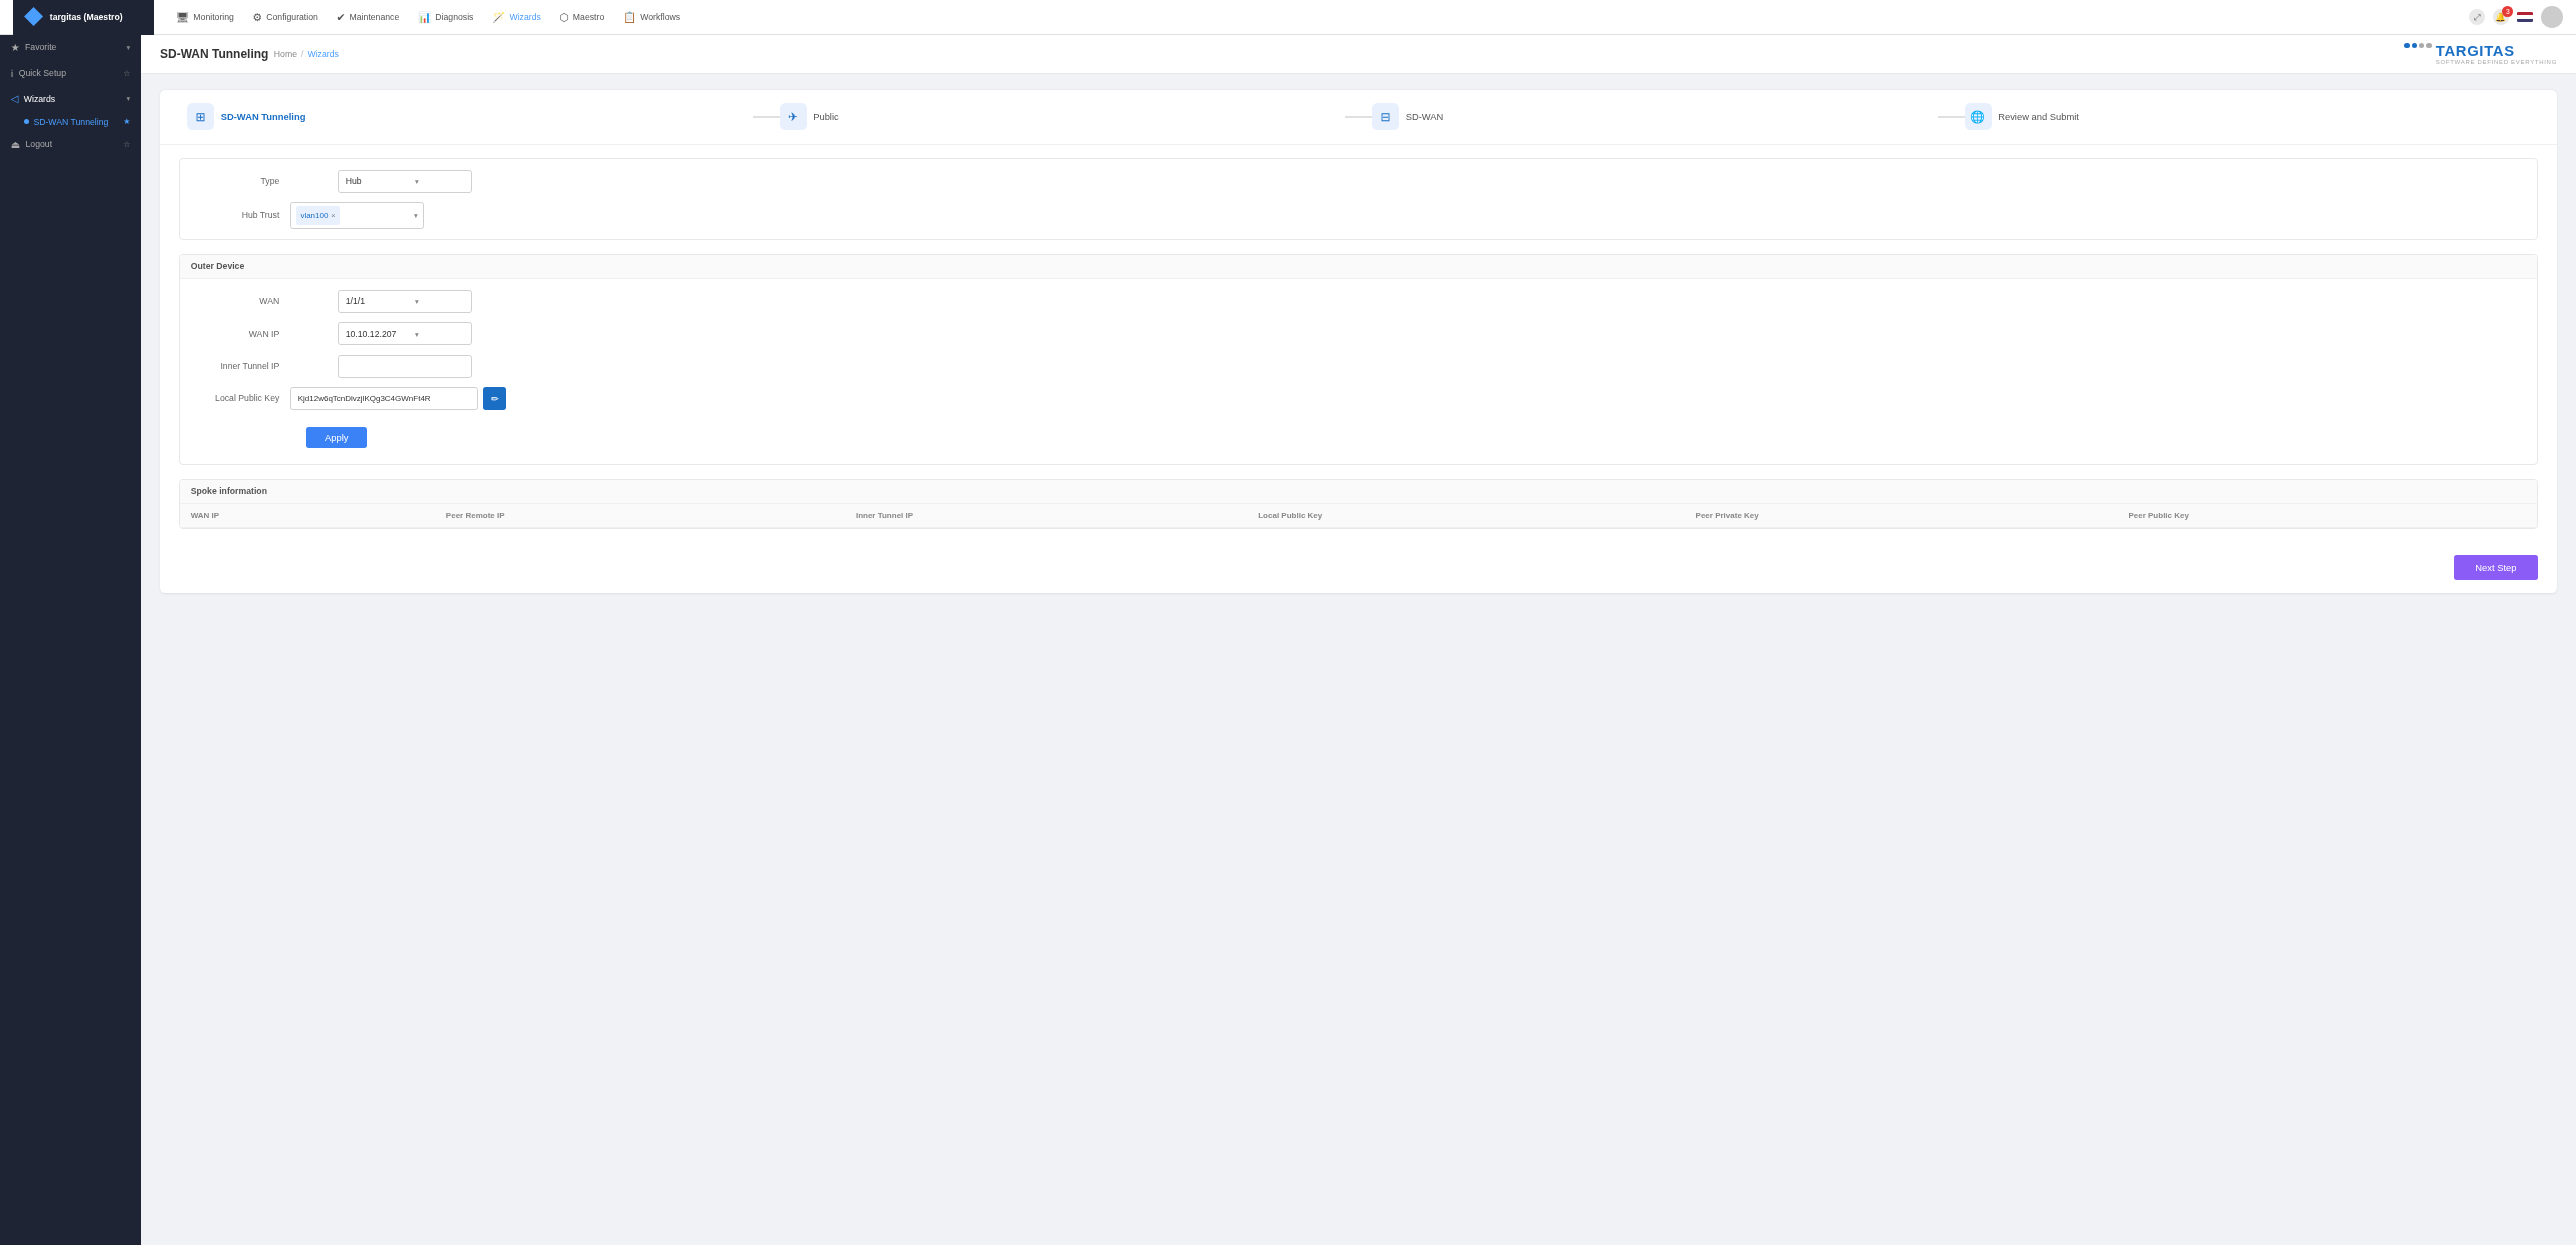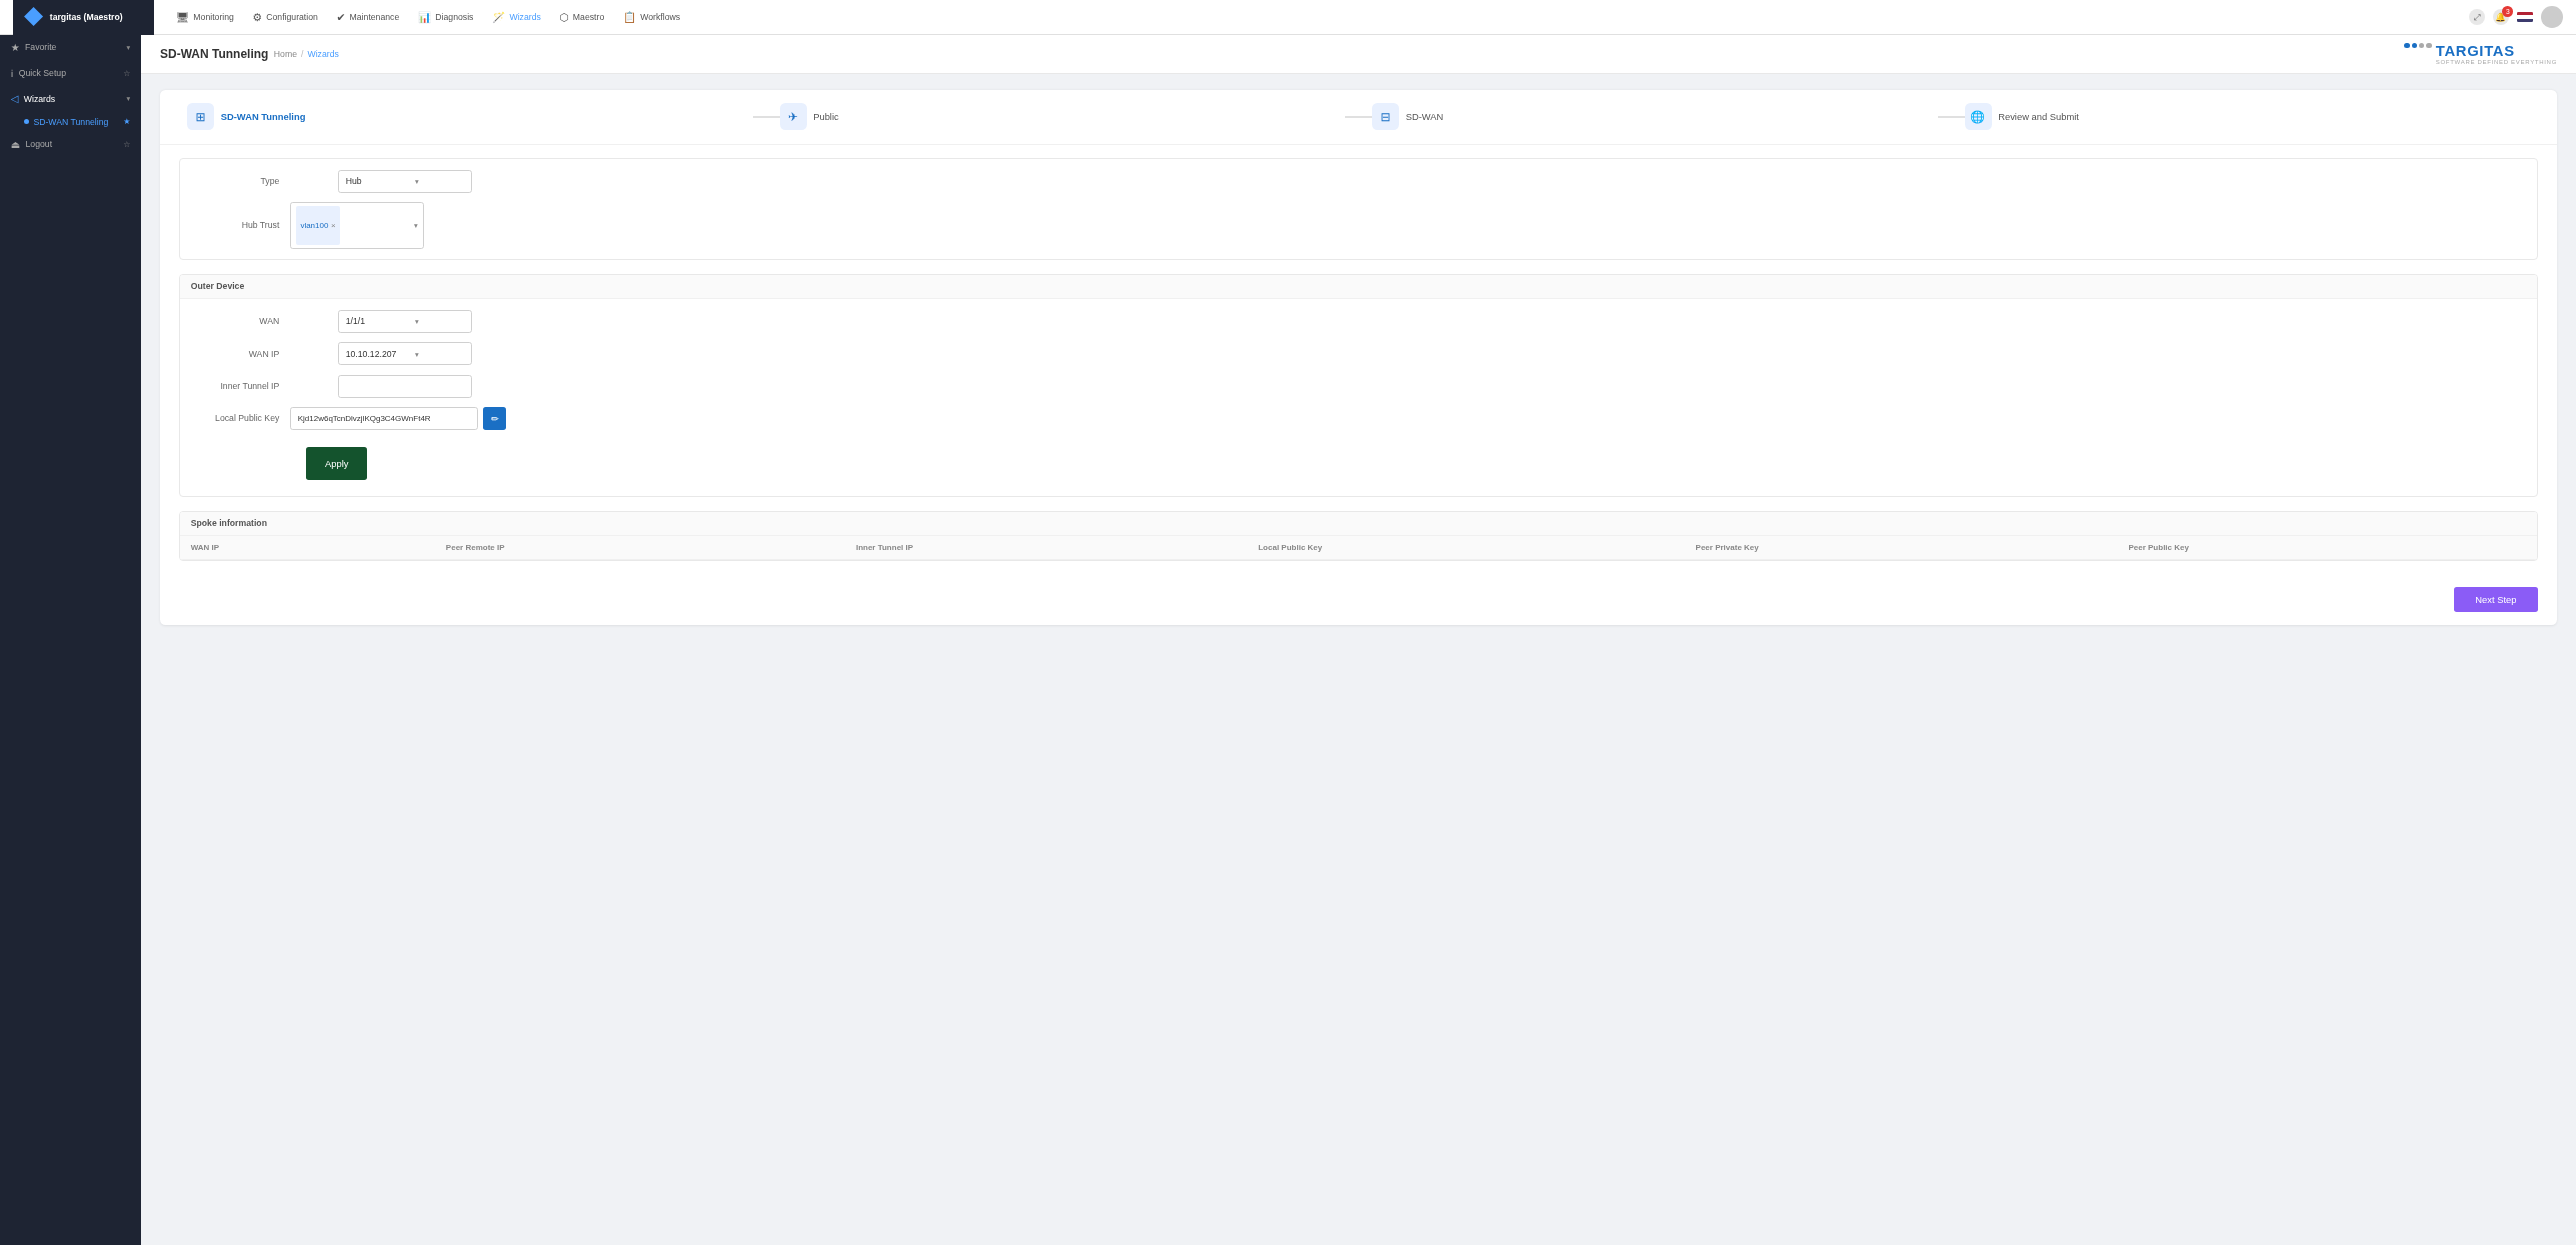--- a/index.html
+++ b/index.html
@@ -321,21 +321,21 @@
       position: relative;
       cursor: pointer;
     }
     .tag {
       display: flex;
       align-items: center;
       gap: 2.7px;
       background: #e8f0fe;
       color: #1a6fc4;
       border-radius: 2px;
-      padding: 15px 4px;
+      padding: 5px 4px;
       font-size: 8px;
     }
     .tag-remove { cursor: pointer; font-size: 8px; color: #888; }
     .key-input-wrapper {
       display: flex;
       align-items: center;
       gap: 5.4px;
     }
     .key-input {
       width: 188px;
@@ -356,25 +356,25 @@
       color: #fff;
       cursor: pointer;
       display: flex;
       align-items: center;
       justify-content: center;
       font-size: 9.4px;
     }
 
     
     .apply-btn {
-      background: #14532d;
+      background: #3b82f6;
       color: #fff;
       border: none;
       border-radius: 2.7px;
-      padding: 11px 19px;
+      padding: 5px 19px;
       font-size: 9.4px;
       cursor: pointer;
       margin-left: 110px;
       margin-top: 8px;
       margin-bottom: 5.4px;
     }
 
     
     .spoke-table {
       width: 100%;

